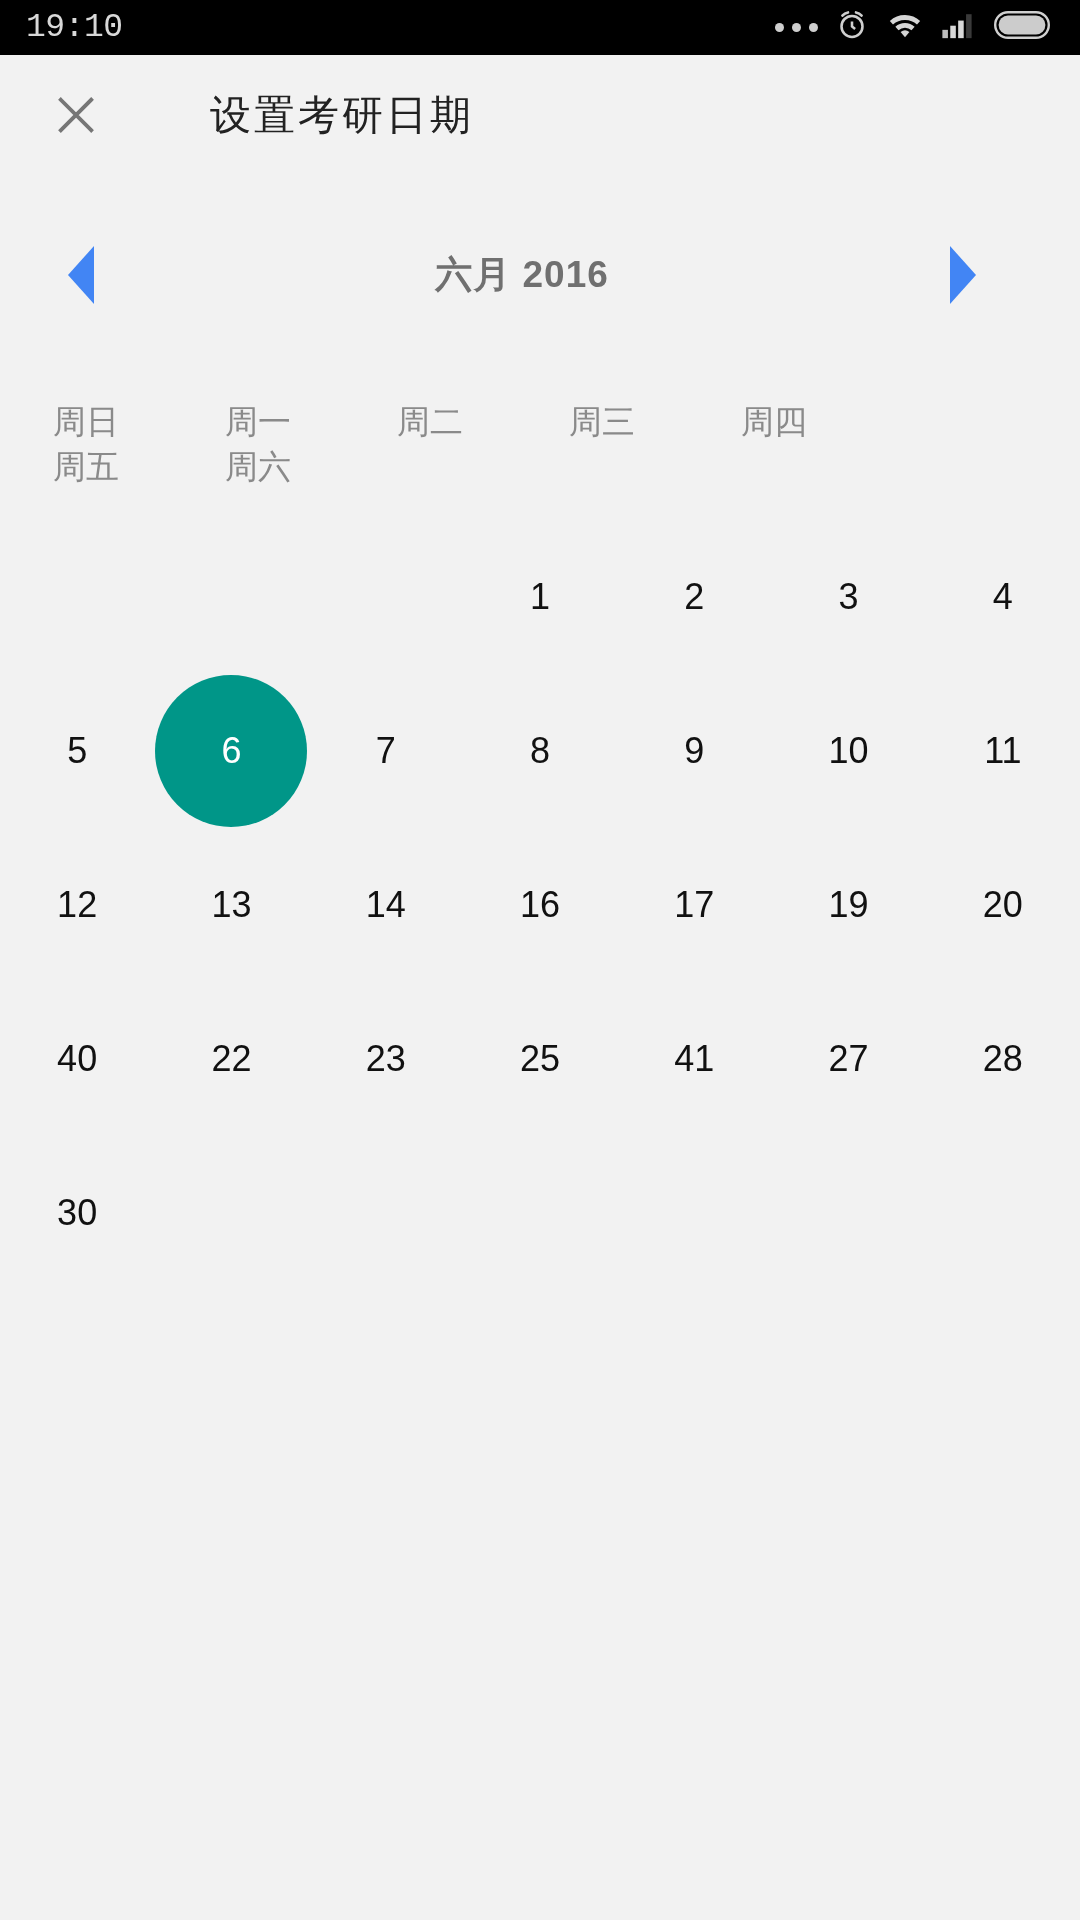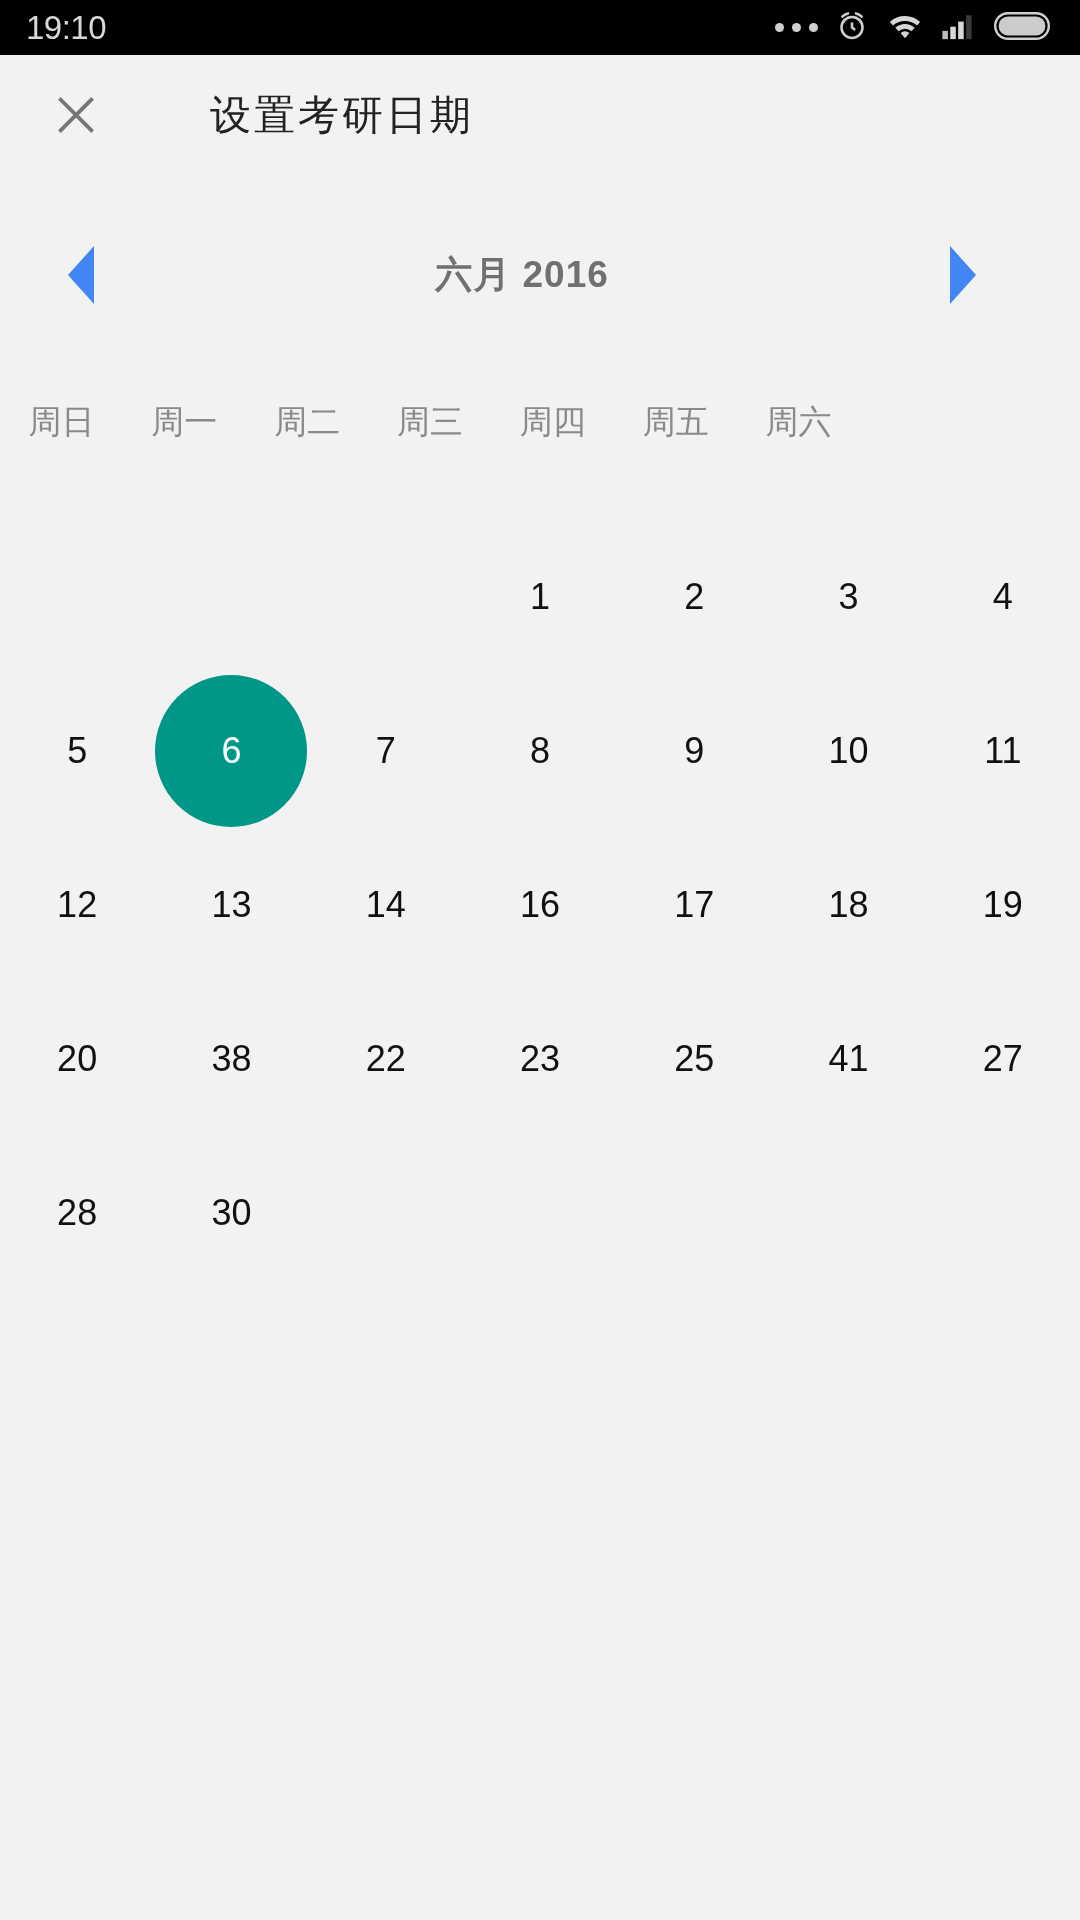--- a/index.html
+++ b/index.html
@@ -9,20 +9,21 @@
     font-family:"Liberation Sans","DejaVu Sans",sans-serif;
     overflow:hidden;
   }
   #screen { position:relative; width:1080px; height:1920px; background:#f2f2f2; }
 
   
   .statusbar{
     position:absolute; top:0; left:0; width:1080px; height:55px;
     background:#000; display:flex; align-items:center;
     padding:0 30px 0 26px;
+    font-family:Liberation Mono, monospace;
   }
   .status-time{
     color:#d8d8d8; font-size:33px; font-weight:400; letter-spacing:-0.5px;
     line-height:55px;
   }
   .status-right{ margin-left:auto; display:flex; align-items:center; gap:17px; }
   .dots{ display:flex; align-items:center; gap:8px; }
   .dots i{ display:block; width:9px; height:9px; border-radius:50%; background:#cfcfcf; }
   .ic{ display:block; }
 
@@ -57,21 +58,21 @@
     border-top:29px solid transparent; border-bottom:29px solid transparent;
     border-left:26px solid #4285f4;
   }
   .month-label{
     font-size:37px; font-weight:bold; color:#707070; letter-spacing:1px;
   }
 
   
   .weekrow{
     position:absolute; top:400px; left:0; width:860px;
-    display:grid; grid-template-columns:repeat(7,1fr);
+    display:grid; grid-template-columns:repeat(5,1fr);
   }
   .weekrow div{
     text-align:center; font-size:33px; color:#8a8a8a; font-weight:400;
   }
 
   
   .daygrid{
     position:absolute; top:520px; left:0; width:1080px;
     display:grid; grid-template-columns:repeat(7,1fr);
     grid-auto-rows:154px;
@@ -213,30 +214,27 @@
       <div class="cell">
         <div class="day">14</div>
       </div>
       <div class="cell">
         <div class="day">16</div>
       </div>
       <div class="cell">
         <div class="day">17</div>
       </div>
       <div class="cell">
-        <div class="day">18</div>
-      </div>
-      <div class="cell">
         <div class="day">19</div>
       </div>
       <div class="cell">
         <div class="day">20</div>
       </div>
       <div class="cell">
-        <div class="day">38</div>
+        <div class="day">40</div>
       </div>
       <div class="cell">
         <div class="day">22</div>
       </div>
       <div class="cell">
         <div class="day">23</div>
       </div>
       <div class="cell">
         <div class="day">25</div>
       </div>

